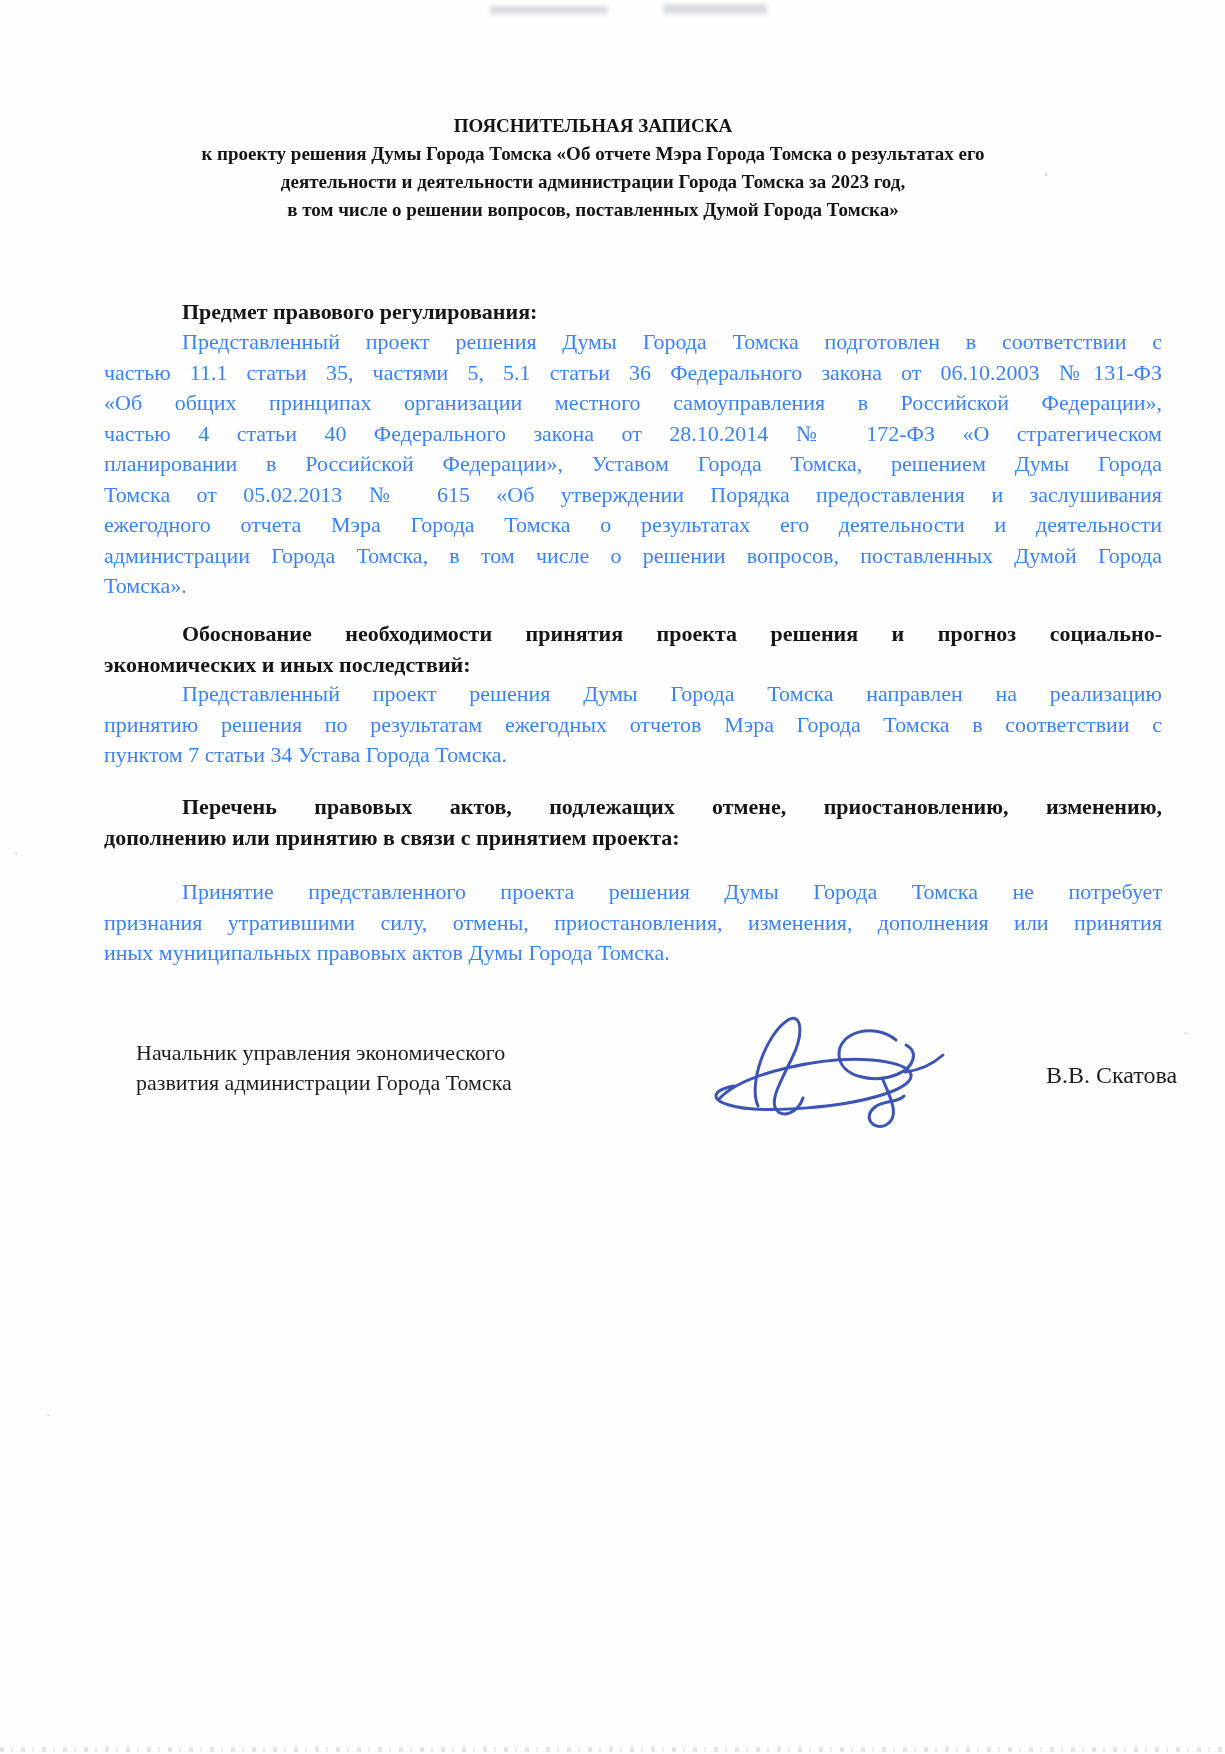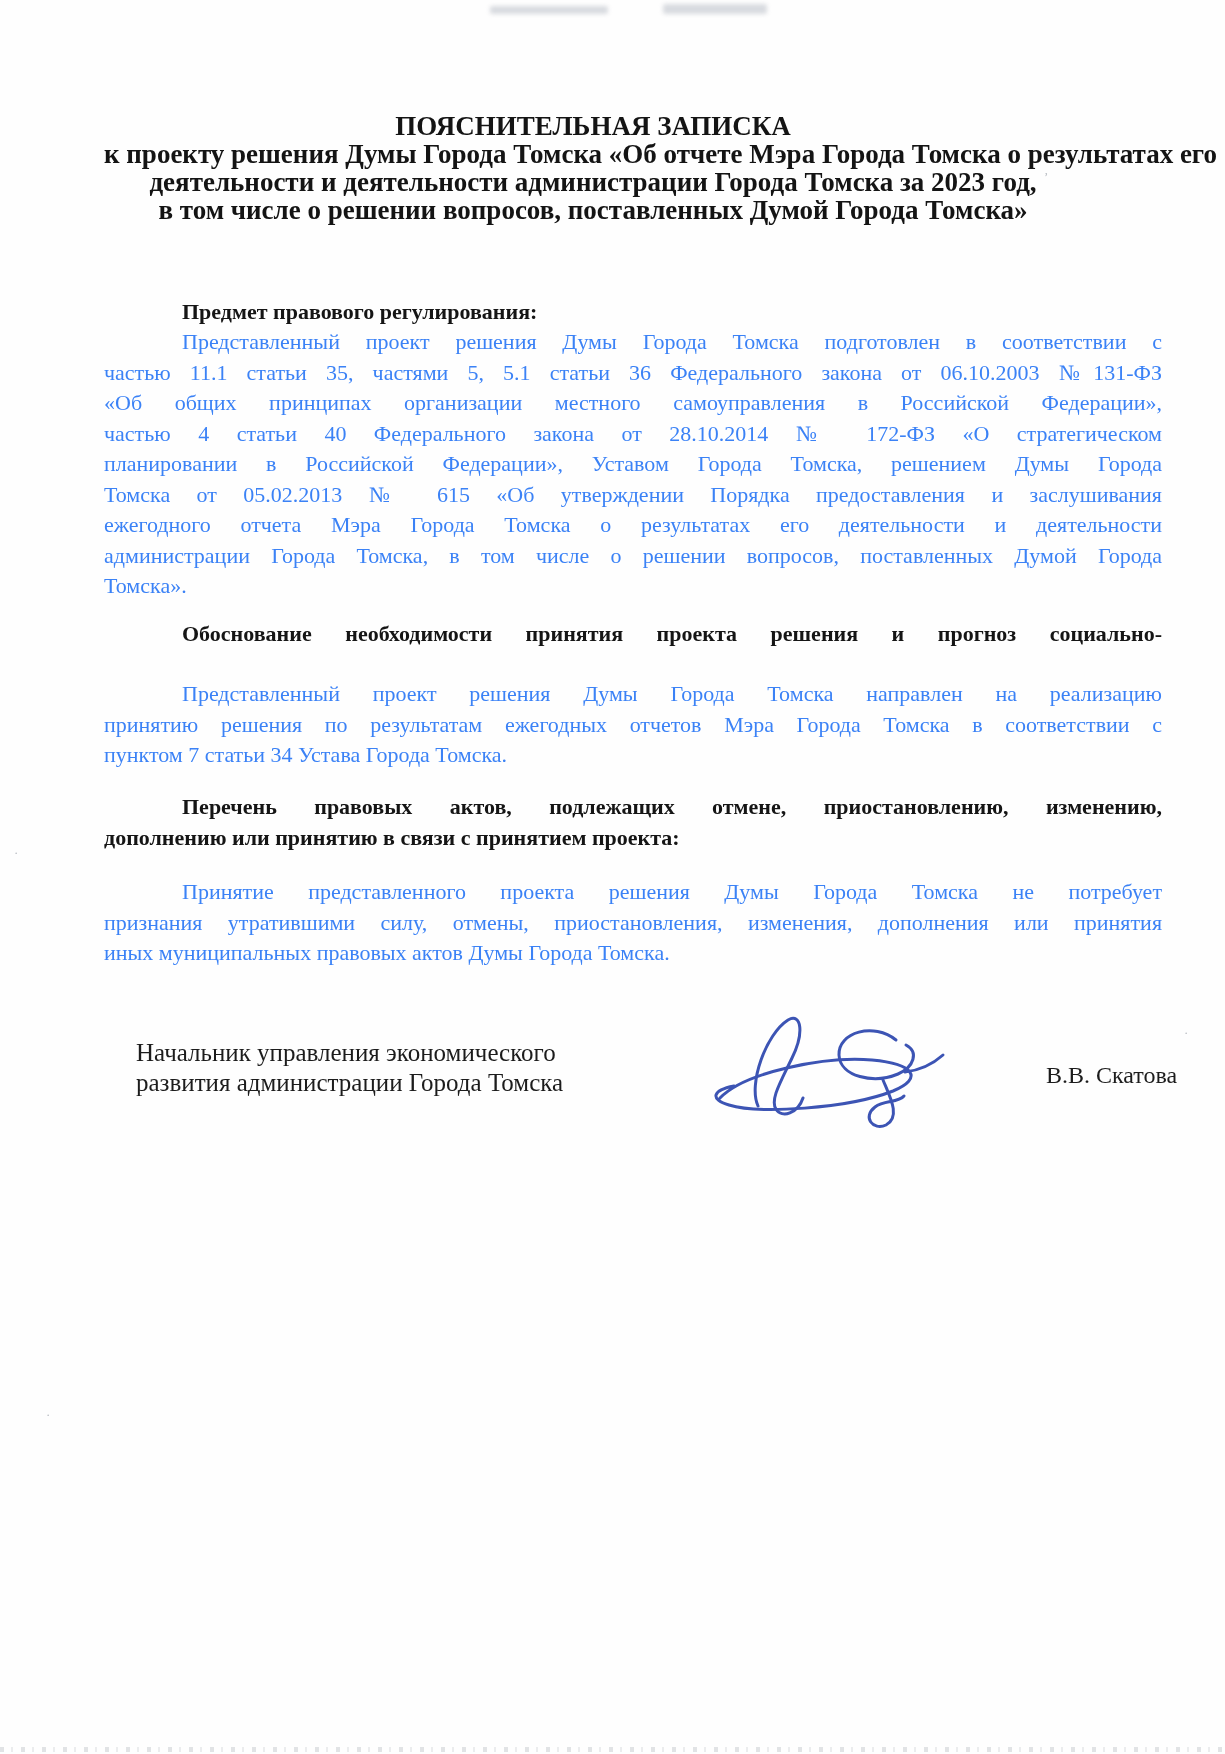--- a/index.html
+++ b/index.html
@@ -18,21 +18,21 @@
     position:absolute;left:0;right:0;bottom:2px;height:5px;opacity:.5;
     background:repeating-linear-gradient(90deg,
       rgba(140,148,156,.5) 0 4px, transparent 4px 11px,
       rgba(160,166,172,.4) 11px 13px, transparent 13px 21px);
     filter:blur(.6px);
   }
   .speck{position:absolute;color:#9aa0a8;font-size:13px;line-height:1;opacity:.7;}
 
   .title-block{
     position:absolute;left:104px;width:978px;top:112px;
-    text-align:center;font-weight:bold;font-size:27px;line-height:28px;
+    text-align:center;font-weight:bold;font-size:19px;line-height:28px;
     color:#141414;
   }
   .title-line{white-space:nowrap;}
 
   .line{
     font-size:22px;line-height:30.5px;height:30.5px;
     text-align:justify;text-align-last:justify;
     white-space:nowrap0; 
     color:#3b82f6;
   }
@@ -42,21 +42,21 @@
 
   .sec{position:absolute;left:104px;width:1058px;}
   #h1{top:297px;}
   #p1{top:327px;}
   #h2{top:619px;}
   #p2{top:679px;}
   #h3{top:792px;}
   #p3{top:877px;}
 
   .sig-block{position:absolute;left:136px;top:1038px;width:500px;
-    font-size:25px;line-height:30px;color:#1c1c1c;}
+    font-size:22px;line-height:30px;color:#1c1c1c;}
   .sig-name{position:absolute;left:1046px;top:1062px;font-size:24px;color:#1c1c1c;white-space:nowrap;}
   .sig-ink{position:absolute;left:700px;top:1000px;width:250px;height:130px;}
 </style>
 </head>
 <body>
 
 <div class="page">
 
   <div class="scan-smudge" style="left:490px;top:6px;width:118px;height:8px;"></div>
   <div class="scan-smudge" style="left:663px;top:4px;width:104px;height:10px;"></div>
@@ -83,20 +83,21 @@
     <div class="line">частью 4 статьи 40 Федерального закона от 28.10.2014 № 172-ФЗ «О стратегическом</div>
     <div class="line">планировании в Российской Федерации», Уставом Города Томска, решением Думы Города</div>
     <div class="line">Томска от 05.02.2013 № 615 «Об утверждении Порядка предоставления и заслушивания</div>
     <div class="line">ежегодного отчета Мэра Города Томска о результатах его деятельности и деятельности</div>
     <div class="line">администрации Города Томска, в том числе о решении вопросов, поставленных Думой Города</div>
     <div class="line plain">Томска».</div>
   </div>
 
   <div class="sec" id="h2">
     <div class="line indent bold">Обоснование необходимости принятия проекта решения и прогноз социально-</div>
+    <div class="line plain bold">экономических и иных последствий:</div>
   </div>
   <div class="sec" id="p2">
     <div class="line indent">Представленный проект решения Думы Города Томска направлен на реализацию</div>
     <div class="line">принятию решения по результатам ежегодных отчетов Мэра Города Томска в соответствии с</div>
     <div class="line plain">пунктом 7 статьи 34 Устава Города Томска.</div>
   </div>
 
   <div class="sec" id="h3">
     <div class="line indent bold">Перечень правовых актов, подлежащих отмене, приостановлению, изменению,</div>
     <div class="line plain bold">дополнению или принятию в связи с принятием проекта:</div>

